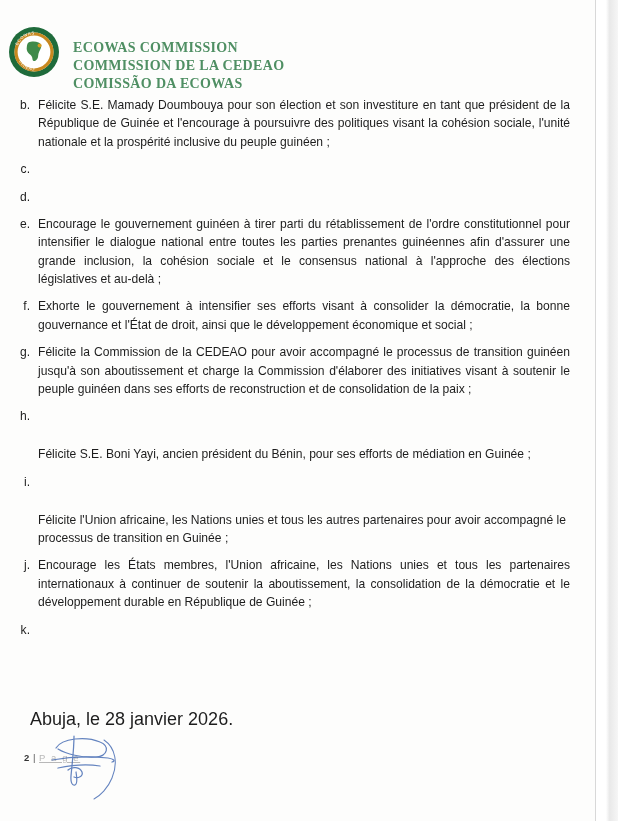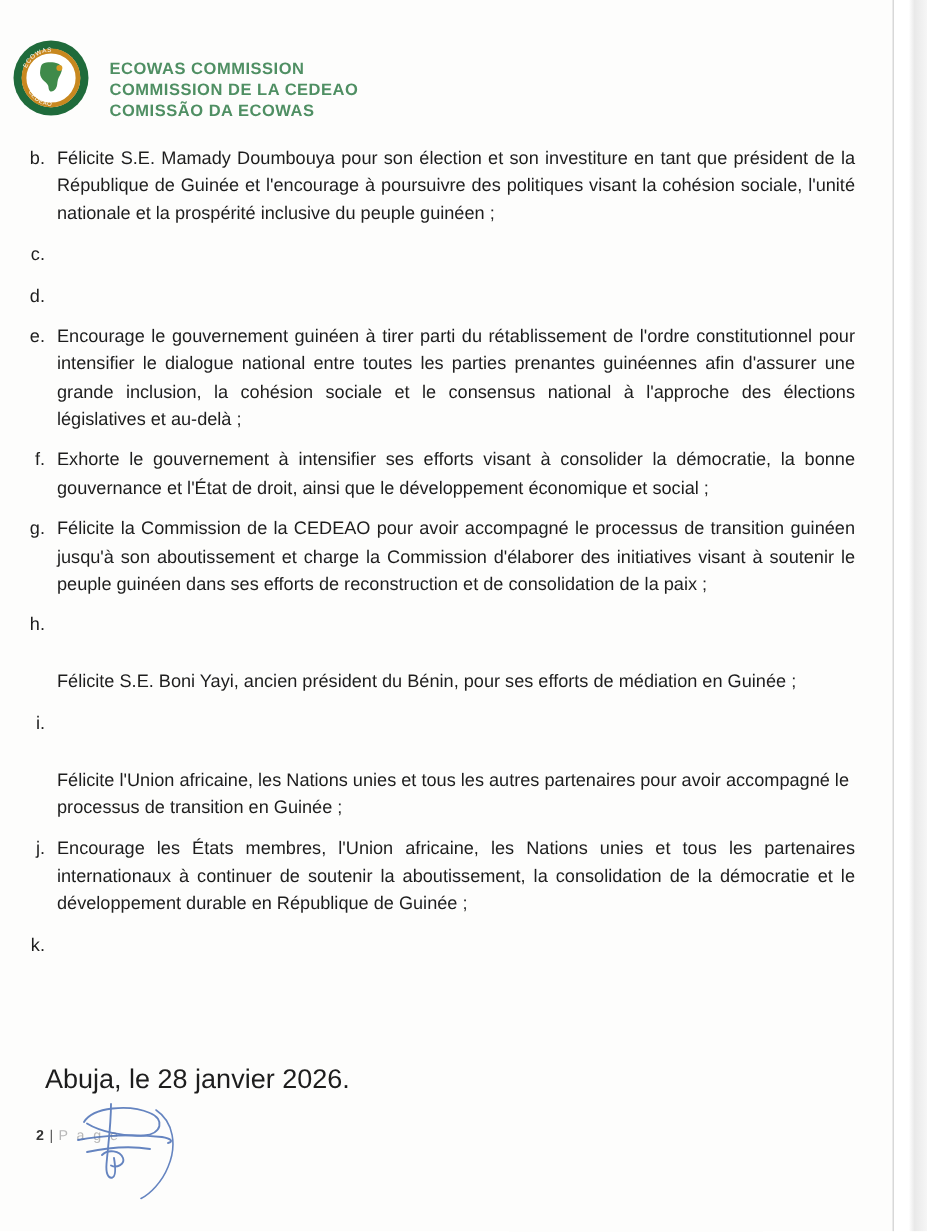--- a/index.html
+++ b/index.html
@@ -47,25 +47,26 @@
     position: relative;
     width: 52px;
     height: 52px;
     flex: 0 0 52px;
   }
   .logo svg { display: block; }
   .header-text {
     margin-left: 13px;
     margin-top: 13px;
     line-height: 1.28;
-    font-size: 11px;
+    font-size: 14px;
     letter-spacing: 0.35px;
     font-weight: bold;
     color: #4f8f63;
     white-space: nowrap;
+    font-family: Liberation Serif, serif;
   }
   .header-text div { display: block; }
 
   
   .content {
     position: absolute;
     top: 96px;
     left: 0;
     width: 618px;
   }
@@ -103,21 +104,21 @@
   .footer {
     position: absolute;
     left: 24px;
     top: 752px;
     font-size: 9.5px;
     color: #555;
     letter-spacing: 0.5px;
     white-space: nowrap;
   }
   .footer .pg-num { font-weight: bold; color: #333; }
-  .footer .pg-word { color: #b8b8b8; letter-spacing: 1.6px; }
+  .footer .pg-word { color: #b8b8b8; letter-spacing: 1.6px; text-decoration: underline; }
 
   .signature {
     position: absolute;
     left: 38px;
     top: 730px;
     width: 110px;
     height: 70px;
     pointer-events: none;
   }
 </style>

